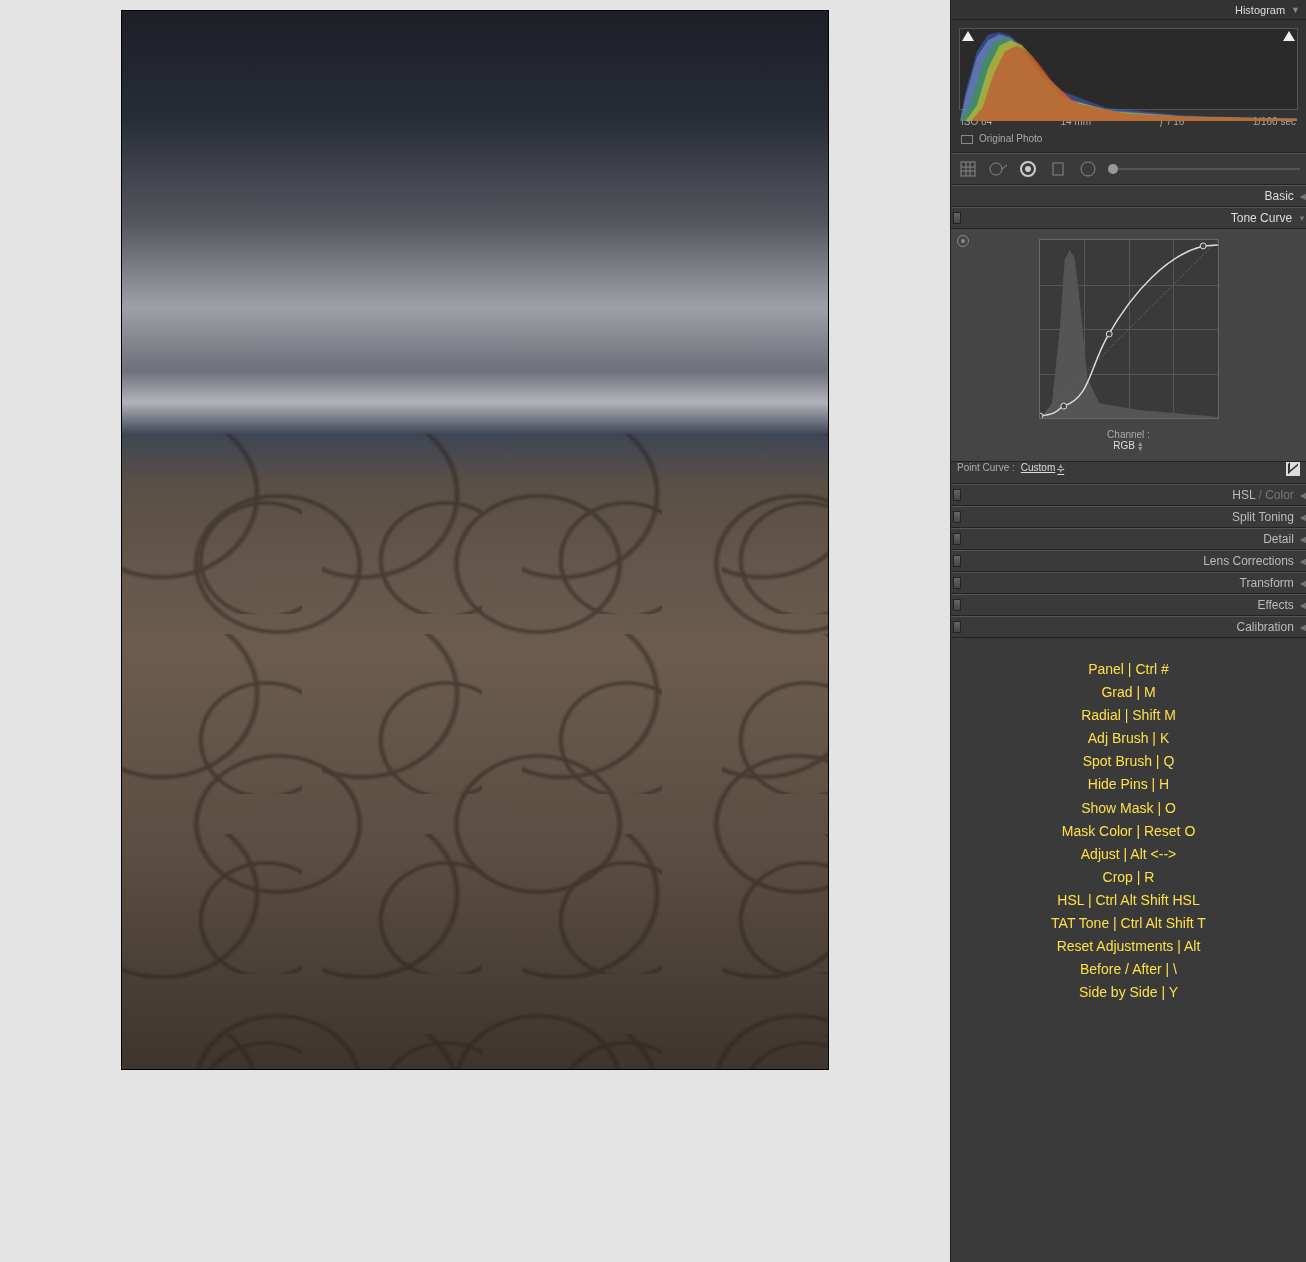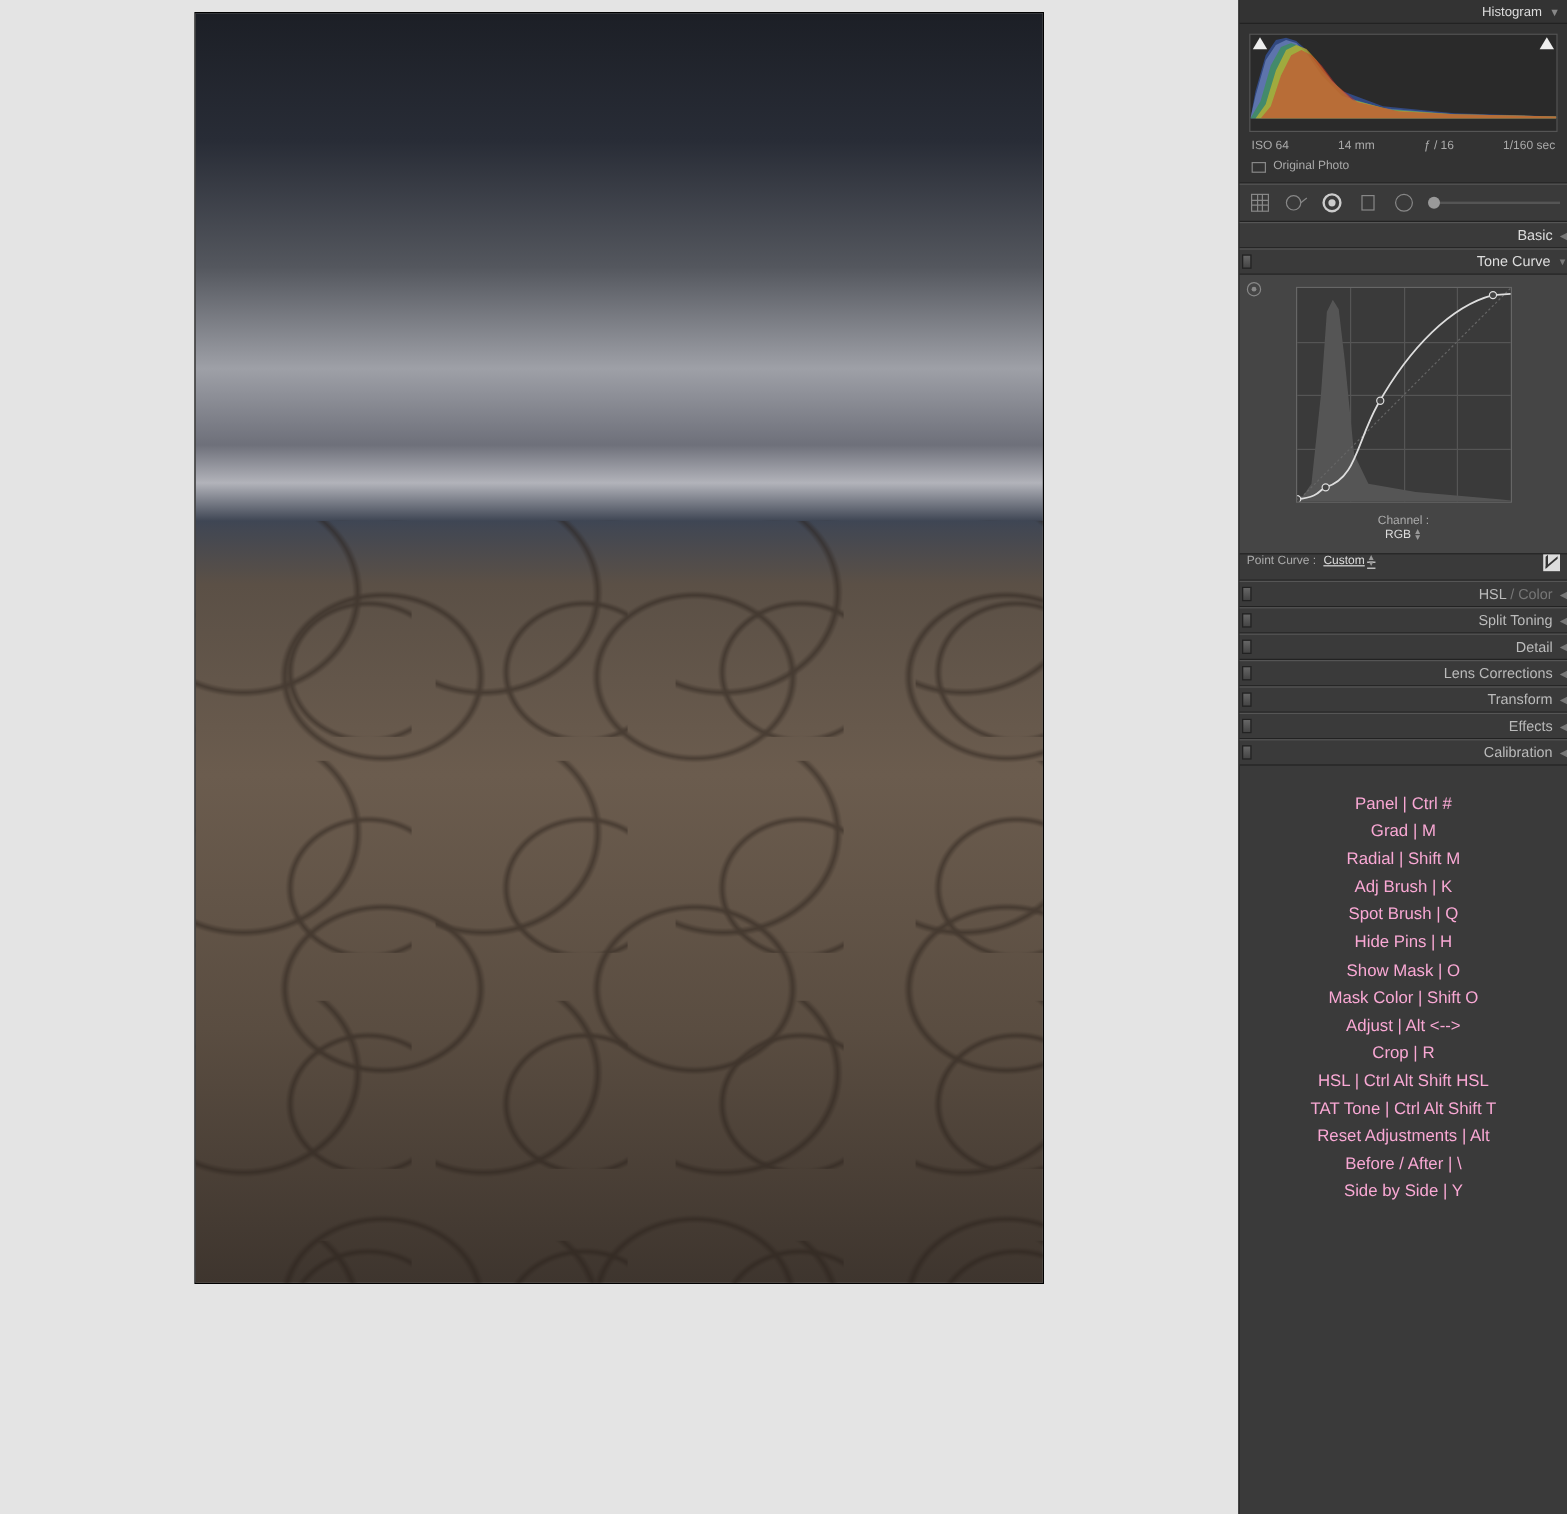--- a/index.html
+++ b/index.html
@@ -38,21 +38,21 @@
     background-image:
       radial-gradient(ellipse at 20% 30%, transparent 40%, #2a211b 42%, transparent 44%),
       radial-gradient(ellipse at 60% 50%, transparent 35%, #2a211b 37%, transparent 39%),
       radial-gradient(ellipse at 80% 70%, transparent 30%, #2a211b 32%, transparent 34%);
     background-size: 200px 200px, 260px 260px, 180px 180px;
     opacity: 0.5;
   }
 
   
   .right-panel {
-    width: 274px;
+    width: 356px;
     background: #3a3a3a;
     display: flex;
     flex-direction: column;
     border-left: 1px solid #222;
   }
 
   .panel-header {
     height: 20px;
     background: #333;
     display: flex;
@@ -268,21 +268,21 @@
     box-sizing: border-box;
   }
 
   
   .shortcuts {
     padding: 20px 10px;
     text-align: center;
   }
   .shortcuts .line {
     font-size: 14px;
-    color: #f9a8d4;
+    color: #fde047;
     line-height: 1.65;
   }
 </style>
 </head>
 <body>
 
 <div class="preview-area">
   <div class="preview-image"></div>
 </div>
 
@@ -443,21 +443,21 @@
   </div>
 
   <div class="shortcuts">
     <div class="line">Panel | Ctrl #</div>
     <div class="line">Grad | M</div>
     <div class="line">Radial | Shift M</div>
     <div class="line">Adj Brush | K</div>
     <div class="line">Spot Brush | Q</div>
     <div class="line">Hide Pins | H</div>
     <div class="line">Show Mask | O</div>
-    <div class="line">Mask Color | Shift O</div>
+    <div class="line">Mask Color | Reset O</div>
     <div class="line">Adjust | Alt &lt;--&gt;</div>
     <div class="line">Crop | R</div>
     <div class="line">HSL | Ctrl Alt Shift HSL</div>
     <div class="line">TAT Tone | Ctrl Alt Shift T</div>
     <div class="line">Reset Adjustments | Alt</div>
     <div class="line">Before / After | \</div>
     <div class="line">Side by Side | Y</div>
   </div>
 
 </div>

